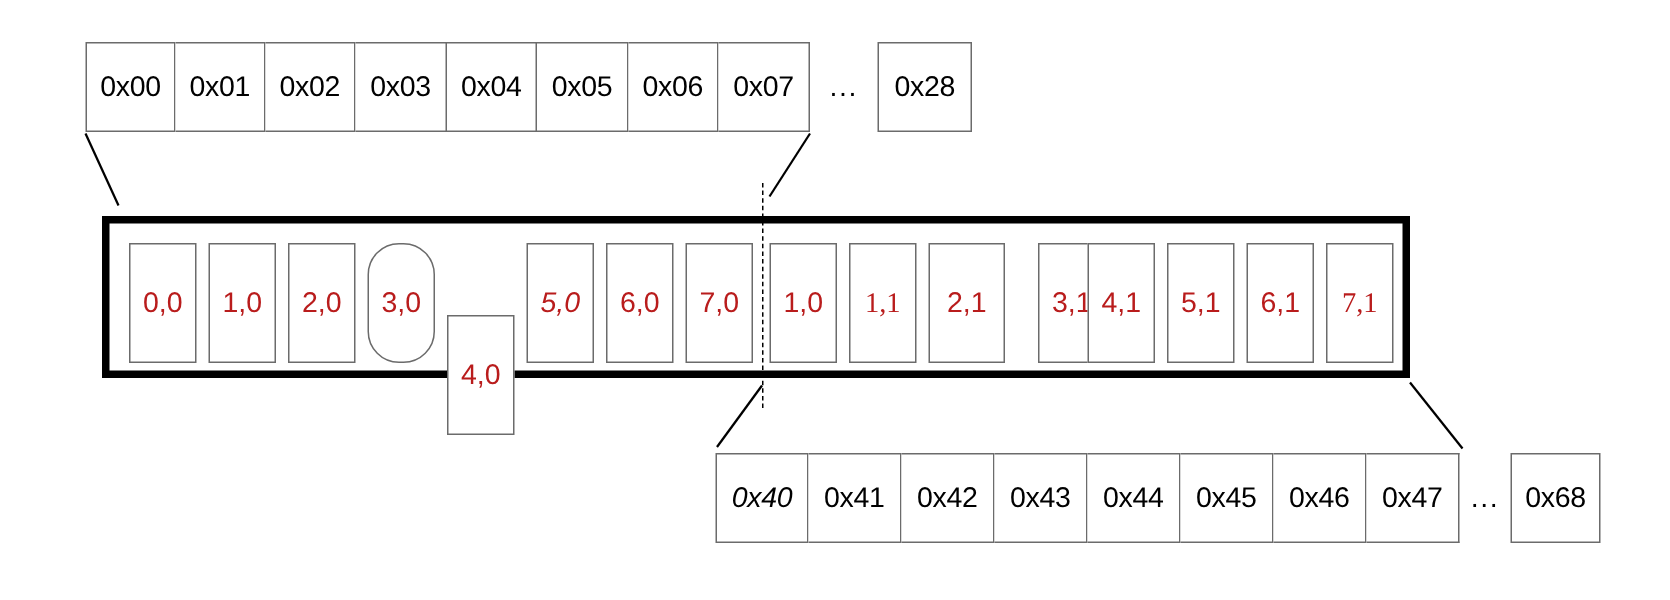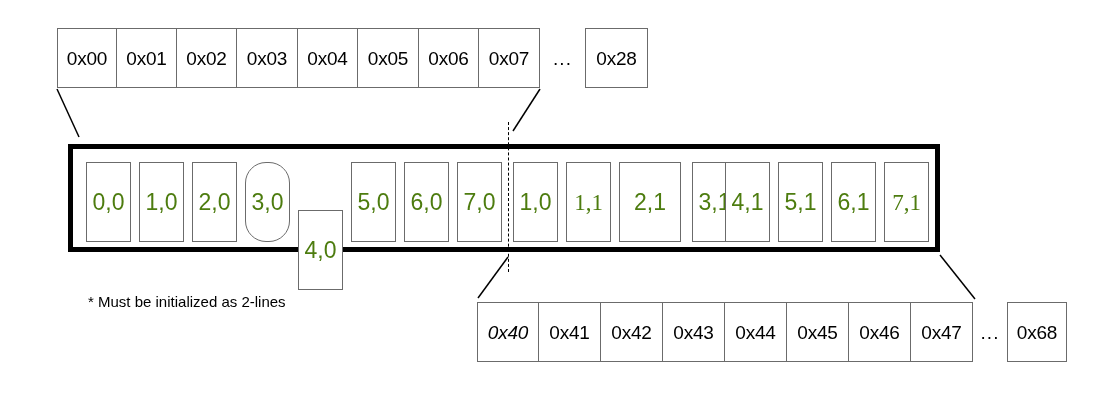--- a/index.html
+++ b/index.html
@@ -57,23 +57,23 @@
     background: #ffffff;
   }
   .inner-cell {
     position: absolute;
     box-sizing: border-box;
     border: 1.5px solid #6b6b6b;
     background: #ffffff;
     display: flex;
     align-items: center;
     justify-content: center;
-    font-size: 23px;
+    font-size: 19px;
     line-height: 1;
-    color: #4d7c0f;
+    color: #b91c1c;
     white-space: nowrap;
   }
 
   
   #split-line {
     position: absolute;
     border-left: 1.6px dashed #000000;
     width: 0;
   }
 
@@ -124,43 +124,42 @@
     <line x1="540" y1="89" x2="513" y2="131"></line>
   </svg>
 
   <div id="main-box" style="left:68px; top:144px; width:872px; height:108px;"></div>
 
   <div class="inner-cell" style="left:86px; top:162px; width:45px; height:80px;">0,0</div>
   <div class="inner-cell" style="left:139px; top:162px; width:45px; height:80px;">1,0</div>
   <div class="inner-cell" style="left:192px; top:162px; width:45px; height:80px;">2,0</div>
   <div class="inner-cell" style="left:245px; top:162px; width:45px; height:80px;border-radius:21px;">3,0</div>
   <div class="inner-cell" style="left:298px; top:162px; width:45px; height:80px;margin-top:48px;">4,0</div>
-  <div class="inner-cell" style="left:351px; top:162px; width:45px; height:80px;">5,0</div>
+  <div class="inner-cell" style="left:351px; top:162px; width:45px; height:80px;font-style:italic;">5,0</div>
   <div class="inner-cell" style="left:404px; top:162px; width:45px; height:80px;">6,0</div>
   <div class="inner-cell" style="left:457px; top:162px; width:45px; height:80px;">7,0</div>
 
   <div id="split-line" style="left:508px; top:122px; height:150px;"></div>
 
   <div class="inner-cell" style="left:513px; top:162px; width:45px; height:80px;">1,0</div>
   <div class="inner-cell" style="left:566px; top:162px; width:45px; height:80px;font-family:Liberation Serif, serif;">1,1</div>
-  <div class="inner-cell" style="left:619px; top:162px; width:62px; height:80px;">2,1</div>
+  <div class="inner-cell" style="left:619px; top:162px; width:51px; height:80px;">2,1</div>
   <div class="inner-cell" style="left:672px; top:162px; width:45px; height:80px;margin-left:20px;">3,1</div>
   <div class="inner-cell" style="left:725px; top:162px; width:45px; height:80px;">4,1</div>
   <div class="inner-cell" style="left:778px; top:162px; width:45px; height:80px;">5,1</div>
   <div class="inner-cell" style="left:831px; top:162px; width:45px; height:80px;">6,1</div>
   <div class="inner-cell" style="left:884px; top:162px; width:45px; height:80px;font-family:Liberation Serif, serif;">7,1</div>
 
   <svg class="leader" style="left:0px; top:0px; width:1113px; height:400px;">
     <line x1="508" y1="257" x2="478" y2="298"></line>
   </svg>
   <svg class="leader" style="left:0px; top:0px; width:1113px; height:400px;">
     <line x1="940" y1="255" x2="975" y2="299"></line>
   </svg>
 
-  <div id="footnote" style="left:88px; top:294px;">* Must be initialized as 2-lines</div>
 
   <div>
     <div class="cell strip-start" style="left:477px; top:302px; width:62px; height:60px;font-style:italic;">0x40</div>
     <div class="cell joined" style="left:539px; top:302px; width:62px; height:60px;">0x41</div>
     <div class="cell joined" style="left:601px; top:302px; width:62px; height:60px;">0x42</div>
     <div class="cell joined" style="left:663px; top:302px; width:62px; height:60px;">0x43</div>
     <div class="cell joined" style="left:725px; top:302px; width:62px; height:60px;">0x44</div>
     <div class="cell joined" style="left:787px; top:302px; width:62px; height:60px;">0x45</div>
     <div class="cell joined" style="left:849px; top:302px; width:62px; height:60px;">0x46</div>
     <div class="cell joined" style="left:911px; top:302px; width:62px; height:60px;">0x47</div>

